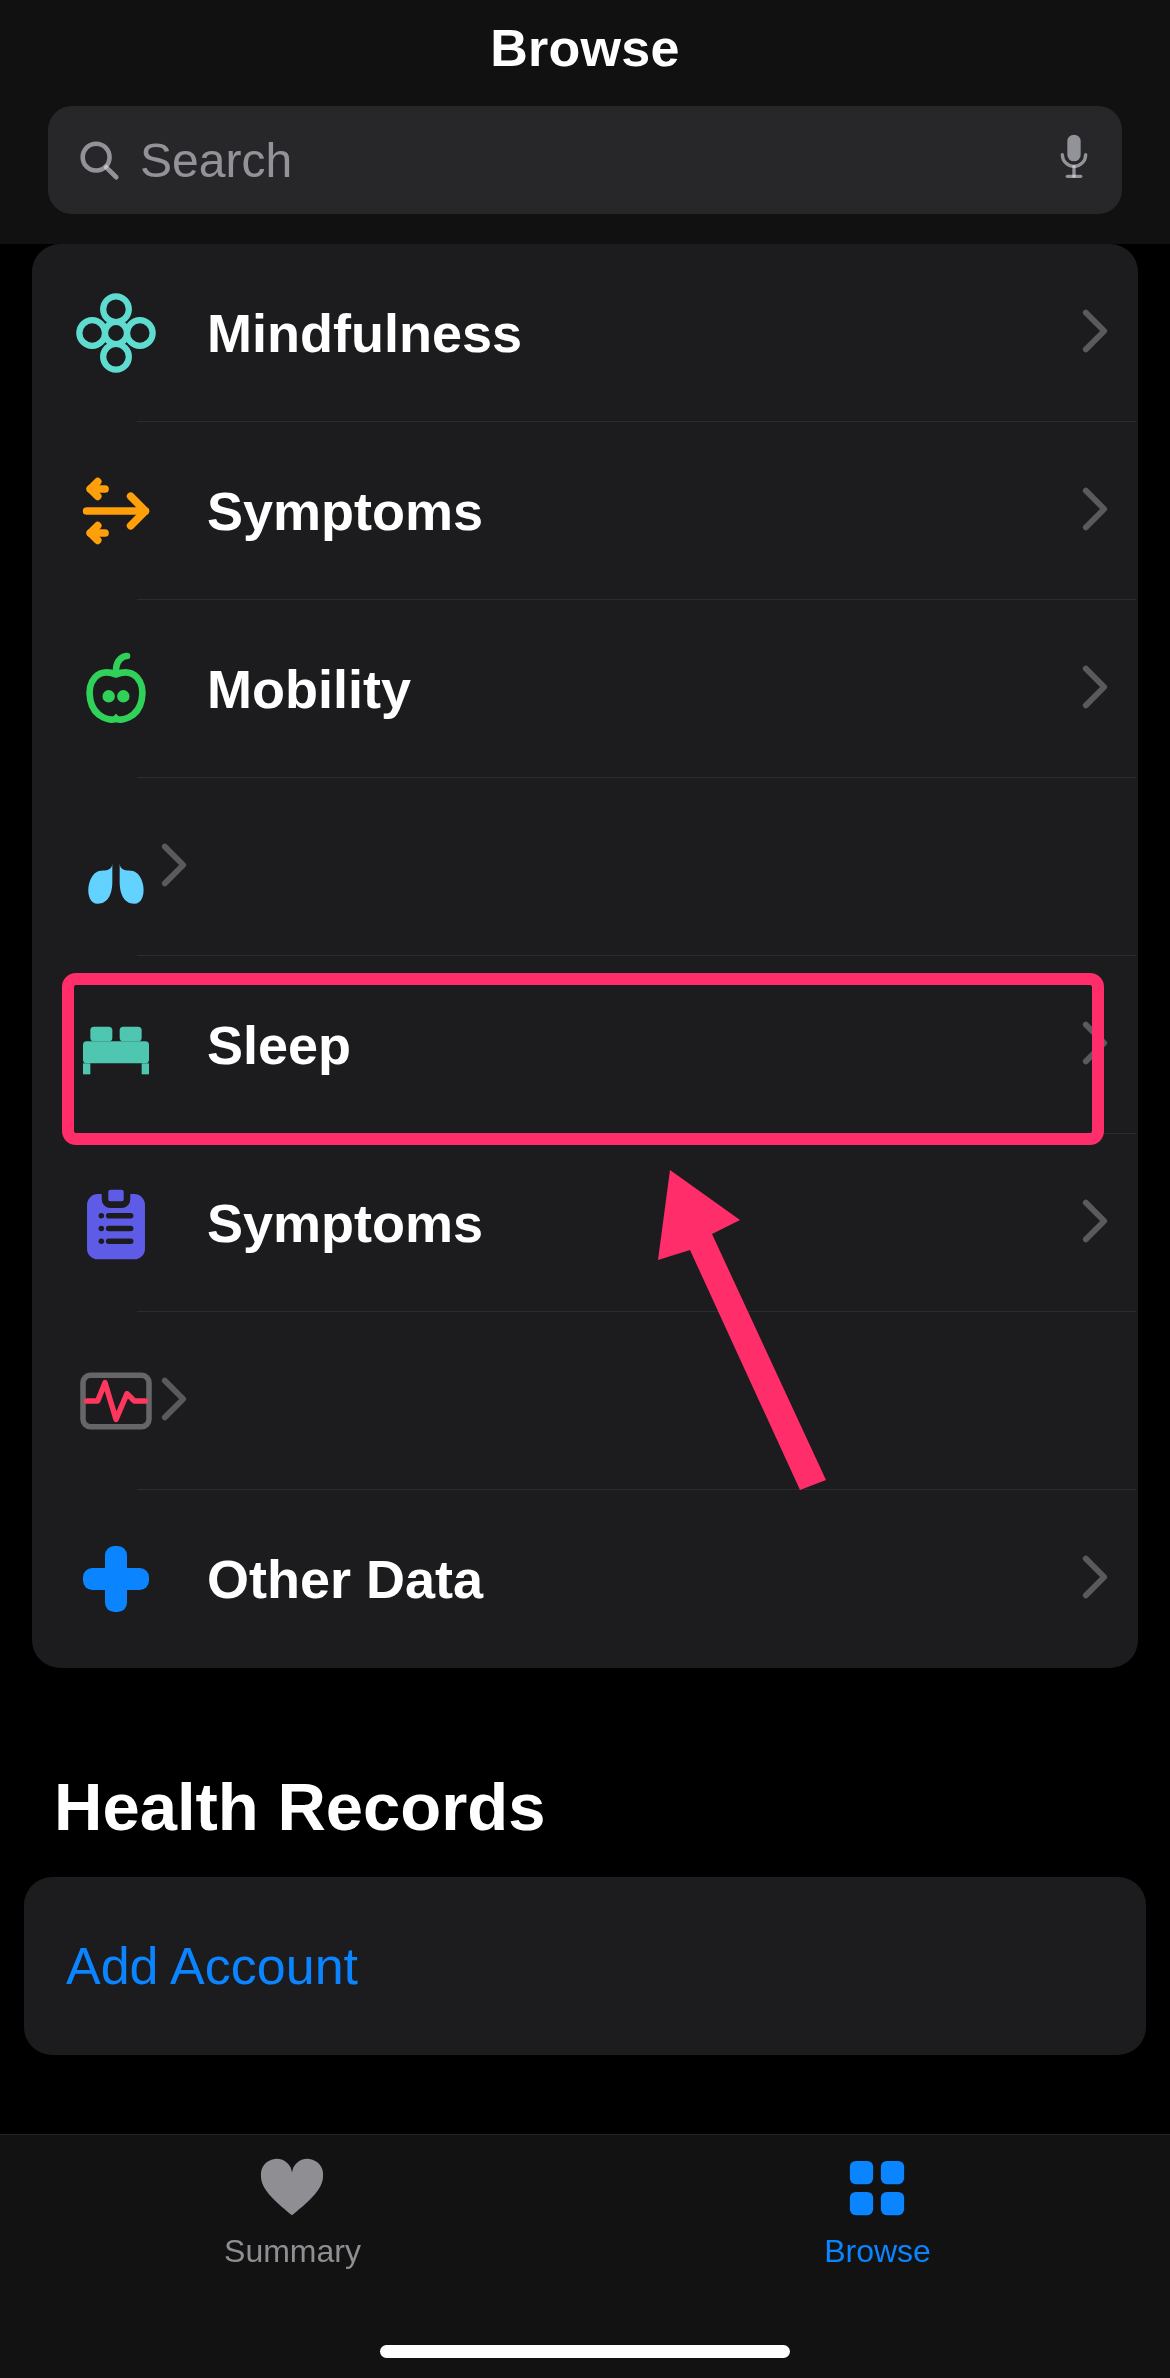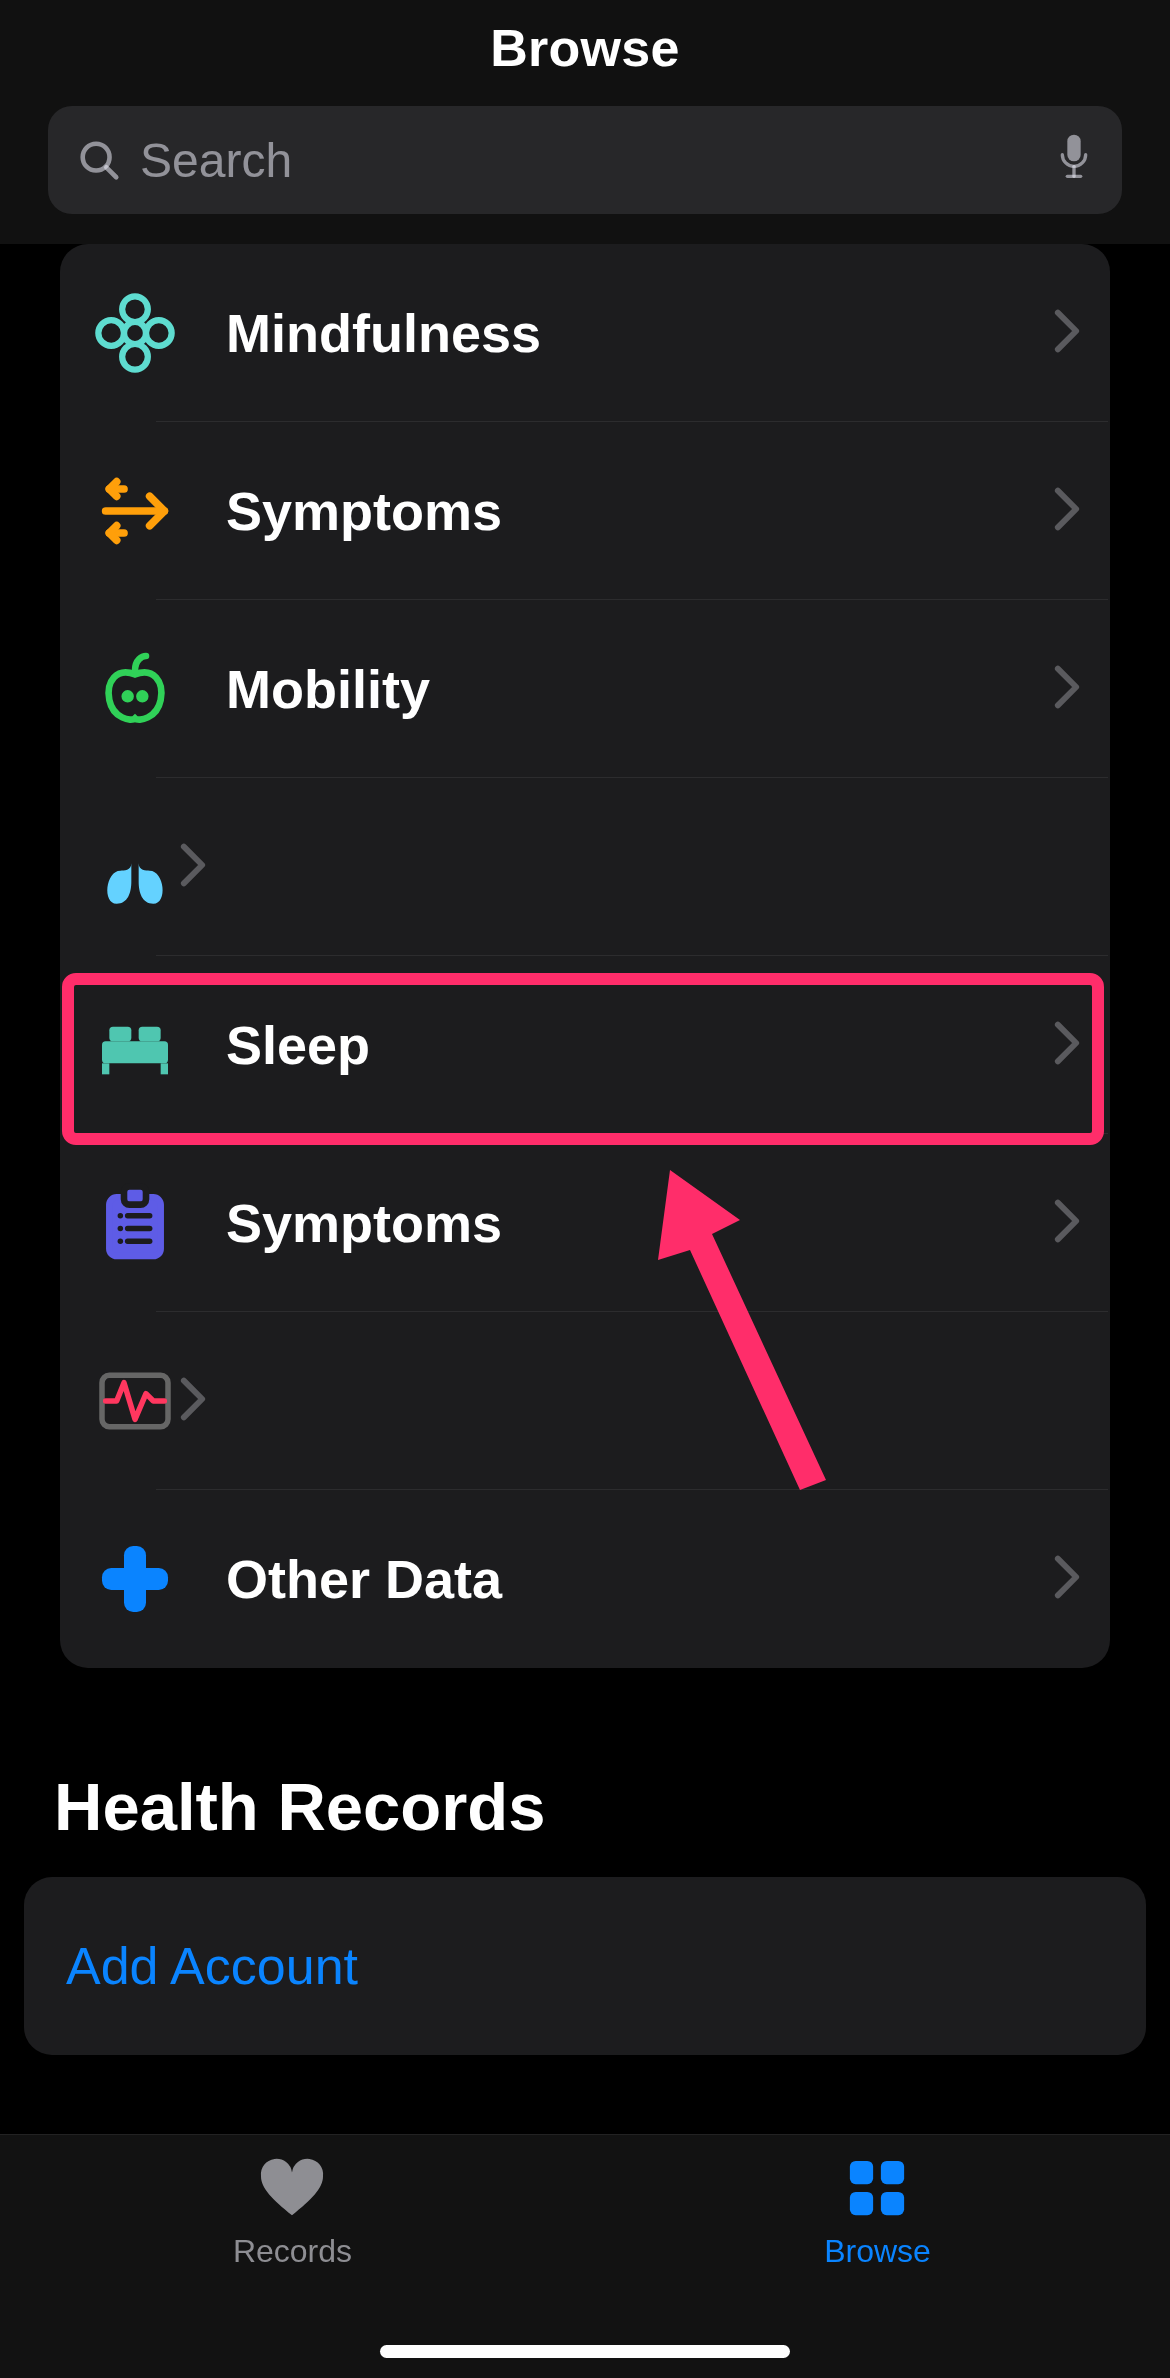--- a/index.html
+++ b/index.html
@@ -44,24 +44,24 @@
   .search-icon svg { display:block; }
   .search-placeholder {
     flex: 1;
     font-size: 48px;
     color: rgba(235,235,245,0.55);
   }
   .mic-icon { color: rgba(235,235,245,0.55); }
 
   
   .list {
-    margin: 0 60px;
+    margin: 0 32px;
     background: #1c1c1e;
     border-radius: 28px;
-    padding-left: 2px;
+    padding-left: 11px;
     padding-right: 2px;
   }
   .list-row {
     display: flex;
     align-items: center;
     height: 178px;
     padding: 0 28px 0 28px;
     position: relative;
   }
   .list-row .row-icon {
@@ -372,21 +372,21 @@
   </div>
 </div>
 
 <div class="tabbar">
   <div class="tab">
     <span>
       <svg width="70" height="62" viewBox="0 0 36 32" fill="#8e8e93">
         <path d="M18 30 C8 22, 2 16, 2 10 A8 8 0 0 1 18 8 A8 8 0 0 1 34 10 C34 16, 28 22, 18 30 Z"></path>
       </svg>
     </span>
-    <span class="tab-label">Records</span>
+    <span class="tab-label">Summary</span>
   </div>
   <div class="tab active">
     <span>
       <svg width="64" height="62" viewBox="0 0 32 32" fill="#0a84ff">
         <rect x="2" y="2" width="12" height="12" rx="3"></rect>
         <rect x="18" y="2" width="12" height="12" rx="3"></rect>
         <rect x="2" y="18" width="12" height="12" rx="3"></rect>
         <rect x="18" y="18" width="12" height="12" rx="3"></rect>
       </svg>
     </span>

